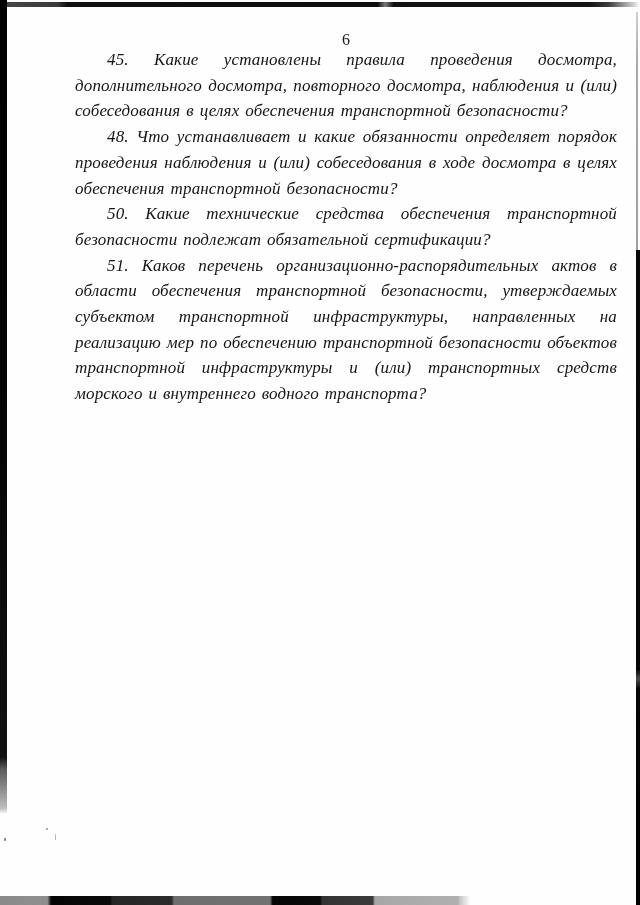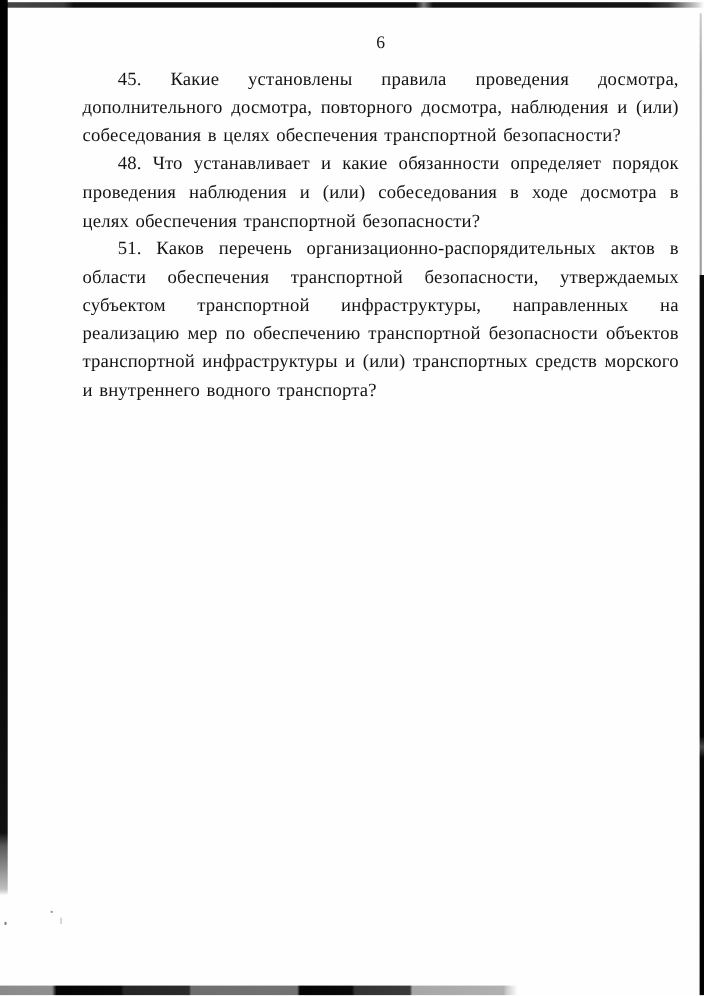--- a/index.html
+++ b/index.html
@@ -39,21 +39,21 @@
   }
   .speck { position:absolute; background:#8f8f8f; border-radius:1px; }
   .speck-1 { left:46px; top:828px; width:2px; height:2px; }
   .speck-2 { left:4px;  top:838px; width:2px; height:3px; background:#7d7d7d; }
   .speck-3 { left:55px; top:834px; width:1px; height:6px; background:#b5b5b5; }
   
   .page-number {
     position:absolute; top:31px; left:75px; width:542px;
     text-align:center; font-size:16px; color:#1a1a1a;
   }
-  .body-text { position:absolute; top:59px; left:75px; width:542px; }
+  .body-text { position:absolute; top:47px; left:75px; width:542px;font-style:italic; }
   .body-text p {
     margin:0; font-size:17px; line-height:25.7px;
     text-align:justify; text-indent:32px;
     letter-spacing:0.15px; word-spacing:1.5px; color:#141414;
   }
 </style>
 </head>
 <body>
 
 <div class="page">
@@ -65,16 +65,17 @@
   <div class="edge-bottom"></div>
   <div class="speck speck-1"></div>
   <div class="speck speck-2"></div>
   <div class="speck speck-3"></div>
 
   <div class="page-number">6</div>
 
   <main class="body-text">
     <p>45. Какие установлены правила проведения досмотра, дополнительного досмотра, повторного досмотра, наблюдения и (или) собеседования в целях обеспечения транспортной безопасности?</p>
     <p>48. Что устанавливает и какие обязанности определяет порядок проведения наблюдения и (или) собеседования в ходе досмотра в целях обеспечения транспортной безопасности?</p>
+    <p>50. Какие технические средства обеспечения транспортной безопасности подлежат обязательной сертификации?</p>
     <p>51. Каков перечень организационно-распорядительных актов в области обеспечения транспортной безопасности, утверждаемых субъектом транспортной инфраструктуры, направленных на реализацию мер по обеспечению транспортной безопасности объектов транспортной инфраструктуры и (или) транспортных средств морского и внутреннего водного транспорта?</p>
   </main>
 
 </div>
 
 </body></html>

